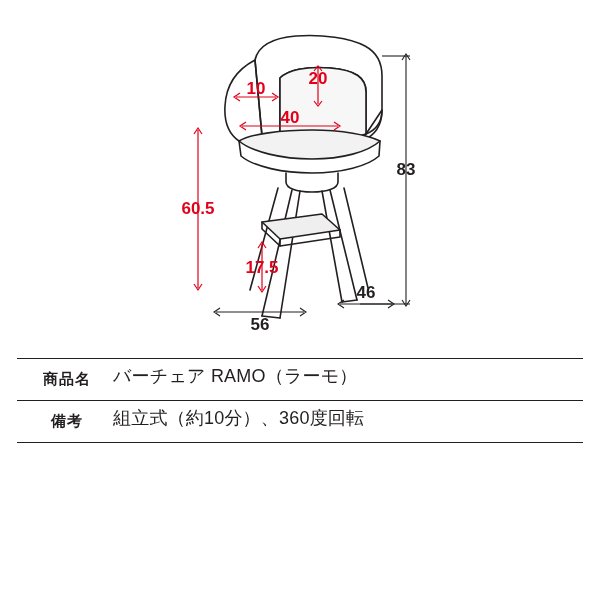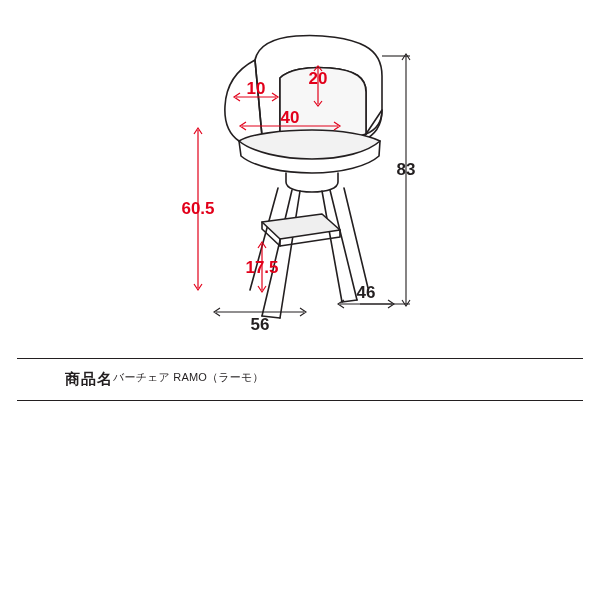--- a/index.html
+++ b/index.html
@@ -39,33 +39,33 @@
     table-layout: fixed;
   }
   table.spec-table tr {
     border-top: 1px solid #231f20;
   }
   table.spec-table tr:last-child {
     border-bottom: 1px solid #231f20;
   }
   table.spec-table th {
     width: 92px;
-    text-align: right;
+    text-align: center;
     vertical-align: top;
     font-size: 15px;
     font-weight: bold;
     letter-spacing: 1px;
     padding: 11px 0 11px 4px;
     color: #231f20;
   }
   table.spec-table td {
     vertical-align: top;
-    font-size: 11px;
+    font-size: 18px;
     line-height: 1.45;
-    padding: 11px 4px 11px 0;
+    padding: 4px 4px 11px 0;
     color: #231f20;
     letter-spacing: 0.2px;
   }
   .mat-line {
     display: block;
     white-space: nowrap;
   }
 </style>
 </head>
 <body>
@@ -149,17 +149,23 @@
 
   <div id="spec">
     <table class="spec-table">
       <tbody>
         <tr>
           <th>商品名</th>
           <td>
             <span class="mat-line">バーチェア RAMO（ラーモ）</span>
           </td>
         </tr>
+        <tr>
+          <th>備考</th>
+          <td>
+            <span class="mat-line">組立式（約10分）、360度回転</span>
+          </td>
+        </tr>
       </tbody>
     </table>
   </div>
 
 </div>
 
 </body></html>

